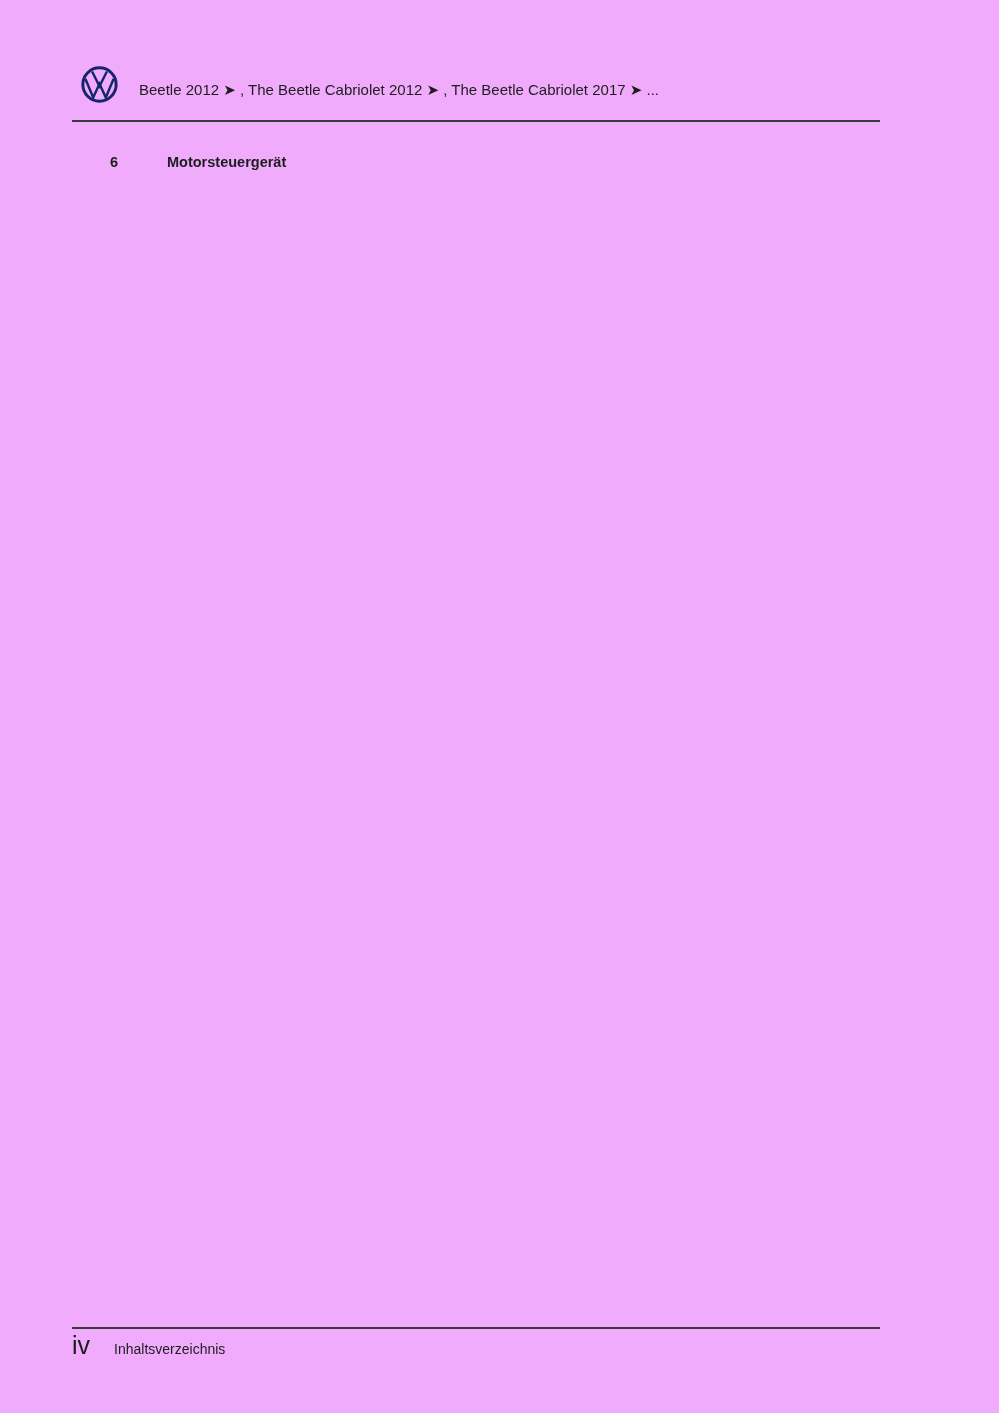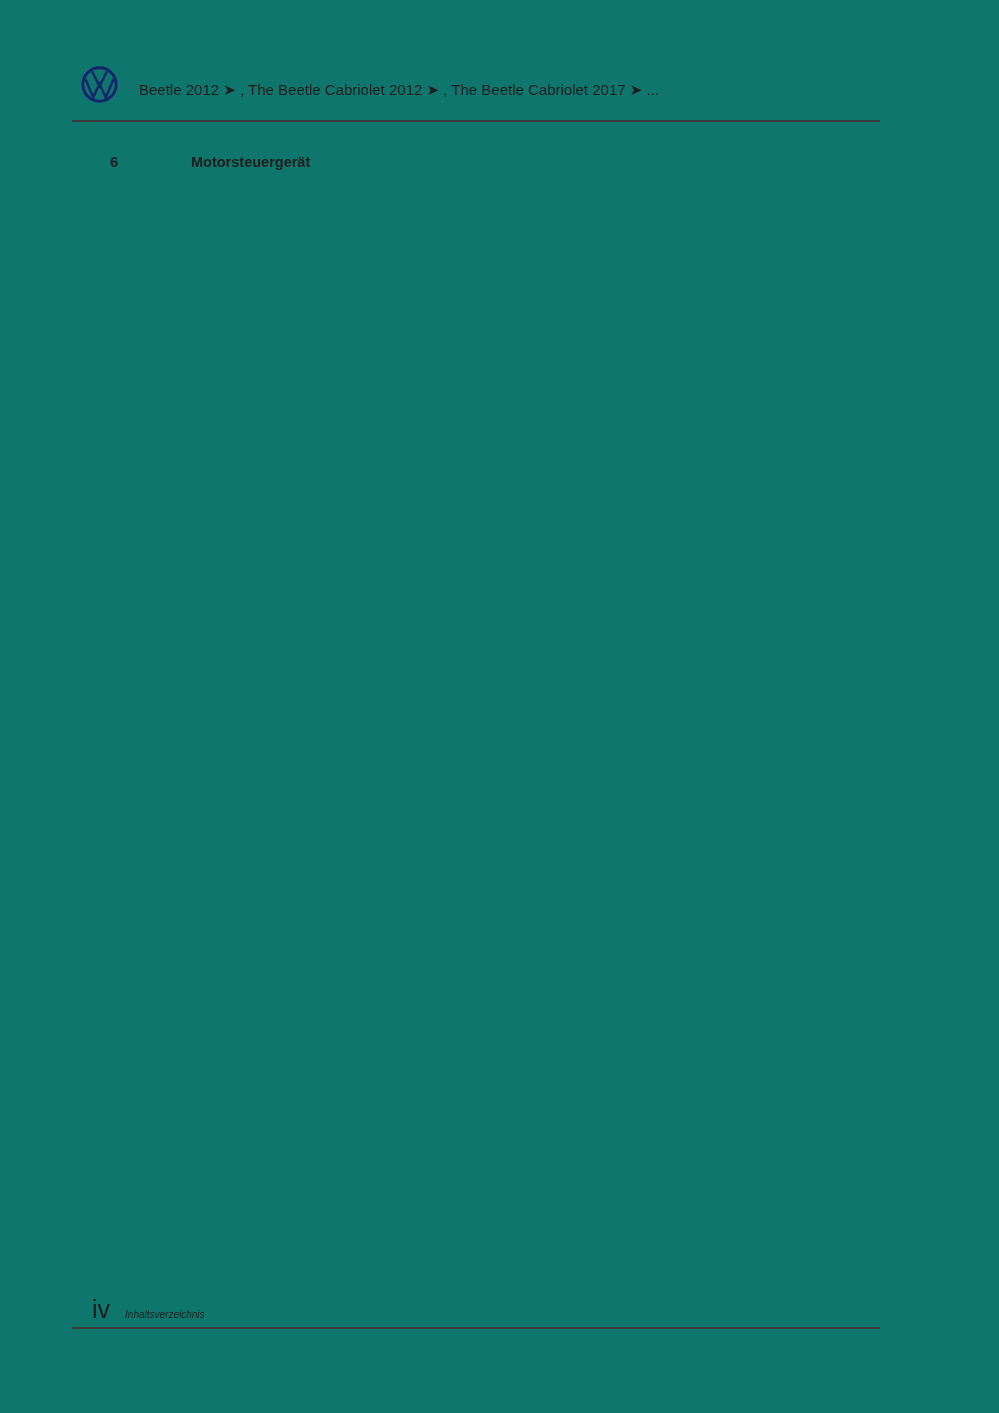--- a/index.html
+++ b/index.html
@@ -1,20 +1,20 @@
 <!DOCTYPE html>
 <html><head>
 <meta charset="utf-8">
 <style>
   html, body { margin: 0; padding: 0; background: #ffffff; }
   .page {
     position: relative;
     width: 999px;
     height: 1413px;
-    background: #0f766e;
+    background: #f0abfc;
     font-family: "Liberation Sans", sans-serif;
     color: #1d1d1d;
     overflow: hidden;
   }
 
   
   .logo {
     position: absolute;
     left: 81px;
     top: 66px;
@@ -50,21 +50,21 @@
     align-items: baseline;
     font-size: 14.5px;
     line-height: 21px;
   }
   .row.section { font-weight: 700; margin-top: 5px; }
   .row .num {
     flex: none;
     width: 57px;
     margin-left: 38px;
   }
-  .row .title { flex: none; white-space: nowrap; margin-left: 24px; }
+  .row .title { flex: none; white-space: nowrap; }
   .row .dots {
     flex: 1 1 auto;
     overflow: hidden;
     white-space: nowrap;
     margin: 0 9px 0 8px;
     font-weight: 400;
     letter-spacing: 4px;
   }
   .row .dots::after {
     content: "..................................................................................................................................................................................................";
@@ -73,28 +73,27 @@
     flex: none;
     min-width: 34px;
     text-align: right;
   }
 
   
   .footer-rule { top: 1327px; }
   .footer-line {
     position: absolute;
     left: 72px;
-    top: 1295px;
+    top: 1331px;
     display: flex;
     align-items: baseline;
-    gap: 15px;
-    margin-left: 20px;
+    gap: 24px;
   }
   .roman { font-size: 25px; line-height: 28px; }
-  .footer-label { font-size: 10px; font-style: italic; }
+  .footer-label { font-size: 14px; }
 </style>
 </head>
 <body>
 
 <div class="page">
 
   <svg class="logo" viewBox="0 0 100 100" fill="none" xmlns="http://www.w3.org/2000/svg">
     <circle cx="50" cy="50" r="45" stroke="#15256b" stroke-width="8" fill="none"></circle>
     <path d="M30 15 L50 55 L70 15" stroke="#15256b" stroke-width="6.5" fill="none"></path>
     <path d="M12 35 L33 85 L50 48 L67 85 L88 35" stroke="#15256b" stroke-width="6.5" fill="none"></path>

